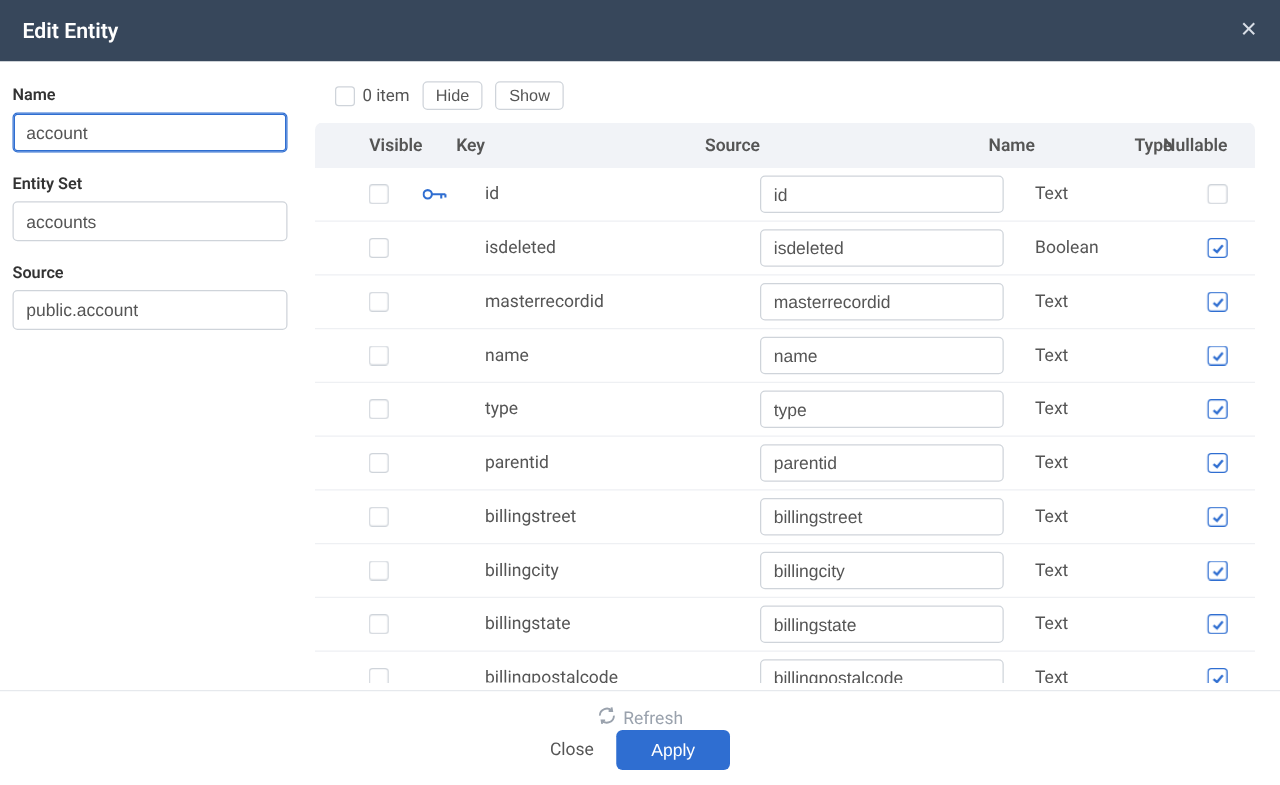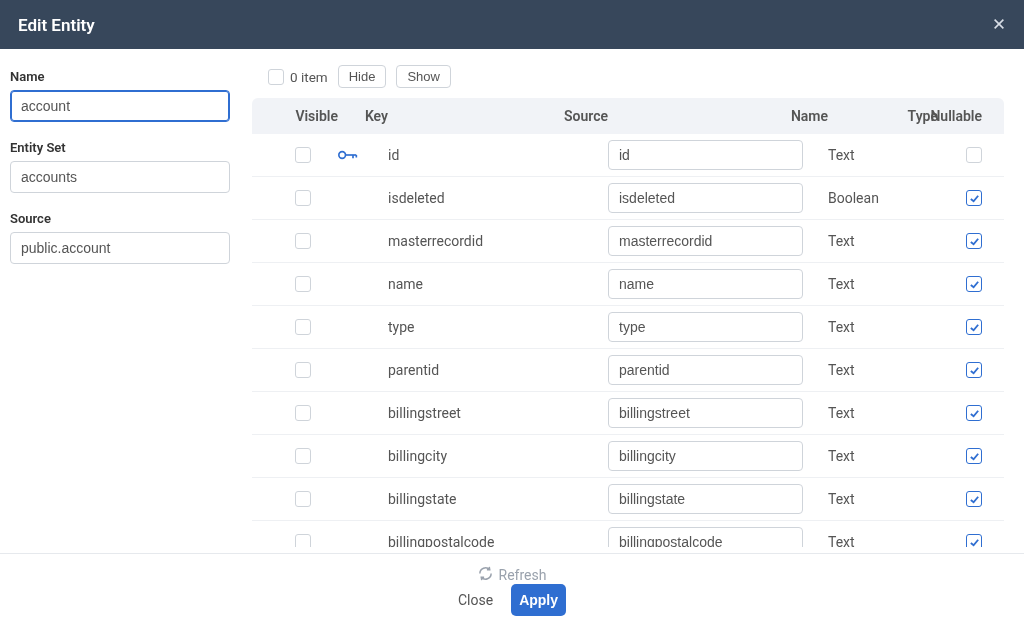--- a/index.html
+++ b/index.html
@@ -36,21 +36,21 @@
   .key-icon svg { width: 20px; height: 14px; }
   .search-icon svg { width: 15px; height: 15px; }
   .table-scroll { max-height: 468px; overflow-y: auto; scrollbar-width: thin; scrollbar-color: #c9ced6 transparent; }
   .table-scroll::-webkit-scrollbar { width: 6px; }
   .table-scroll::-webkit-scrollbar-thumb { background: #c9ced6; border-radius: 4px; }
   .footer { border-top: 1px solid #e6e9ed; padding: 12px 24px; display: flex; align-items: center; justify-content: space-between; flex-direction: column; }
   .refresh { display: flex; align-items: center; gap: 6px; color: #9aa2ad; font-size: 14px; cursor: pointer; }
   .refresh svg { width: 15px; height: 15px; }
   .footer-right { display: flex; align-items: center; gap: 18px; justify-content: center; }
   .close-link { color: #555; cursor: pointer; font-size: 14px; }
-  .apply-btn { background: #2f6ed1; color: #fff; border: none; border-radius: 5px; padding: 8px 8px; font-size: 14px; cursor: pointer; font-weight: bold; }
+  .apply-btn { background: #2f6ed1; color: #fff; border: none; border-radius: 5px; padding: 8px 28px; font-size: 14px; cursor: pointer; }
 </style>
 </head>
 <body>
 
 <div class="modal">
   <div class="header">
     <span>Edit Entity</span>
     <span class="close">
       <svg viewBox="0 0 16 16" width="14" height="14" fill="none" stroke="currentColor" stroke-width="1.8">
           <line x1="3" y1="3" x2="13" y2="13"></line>

